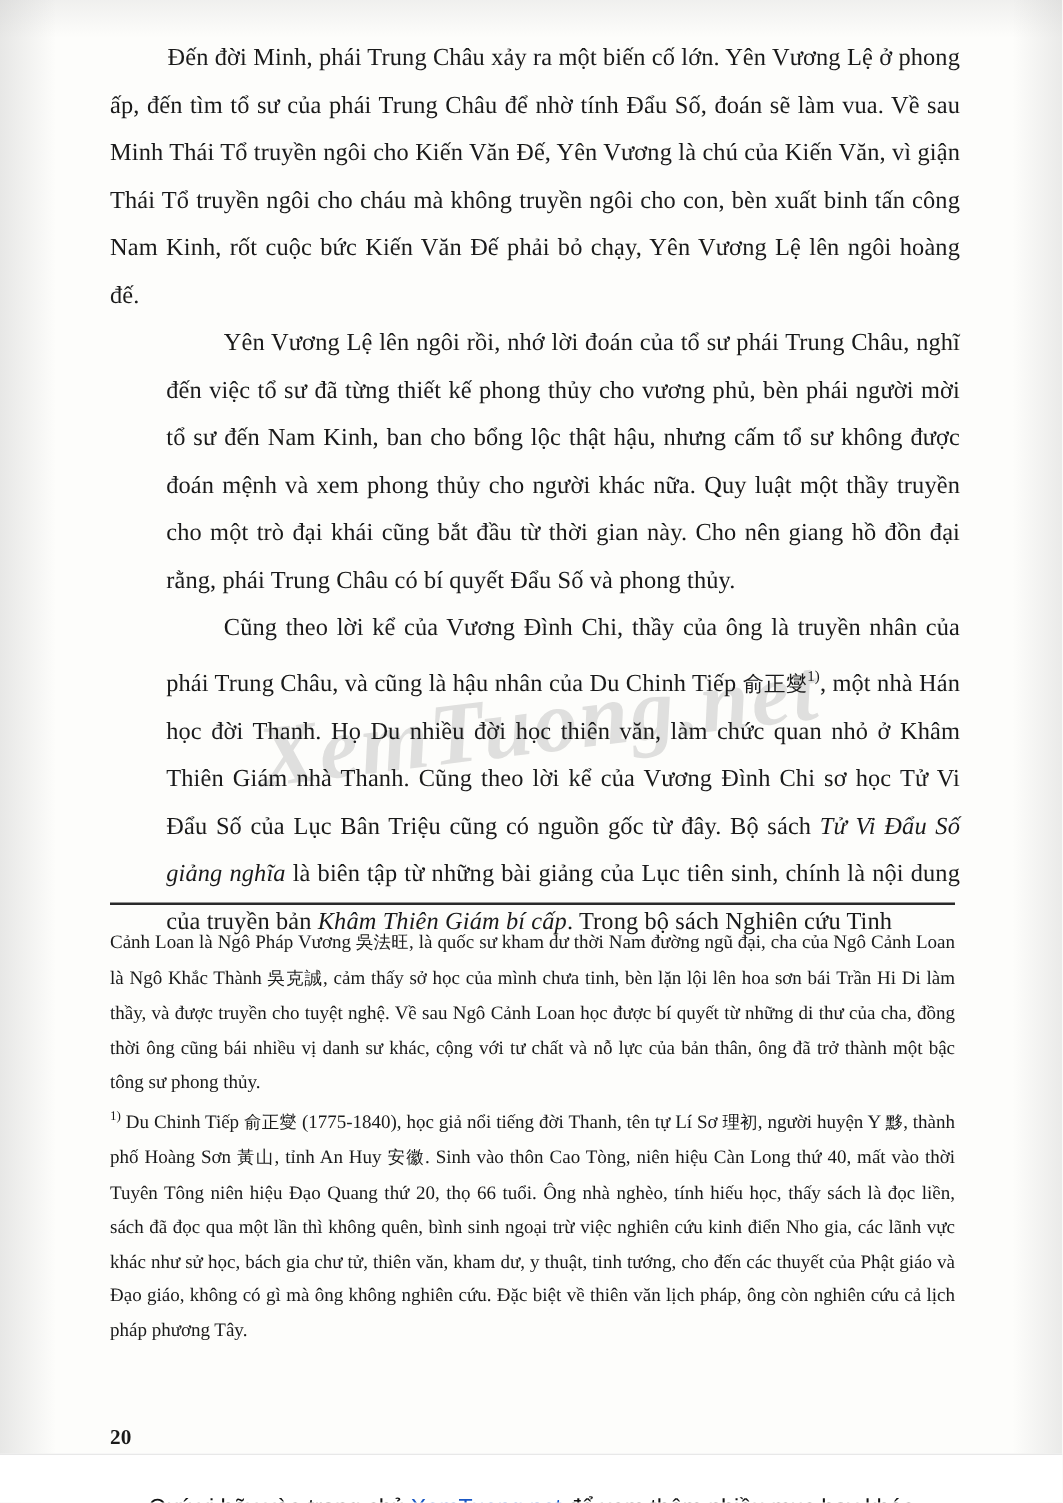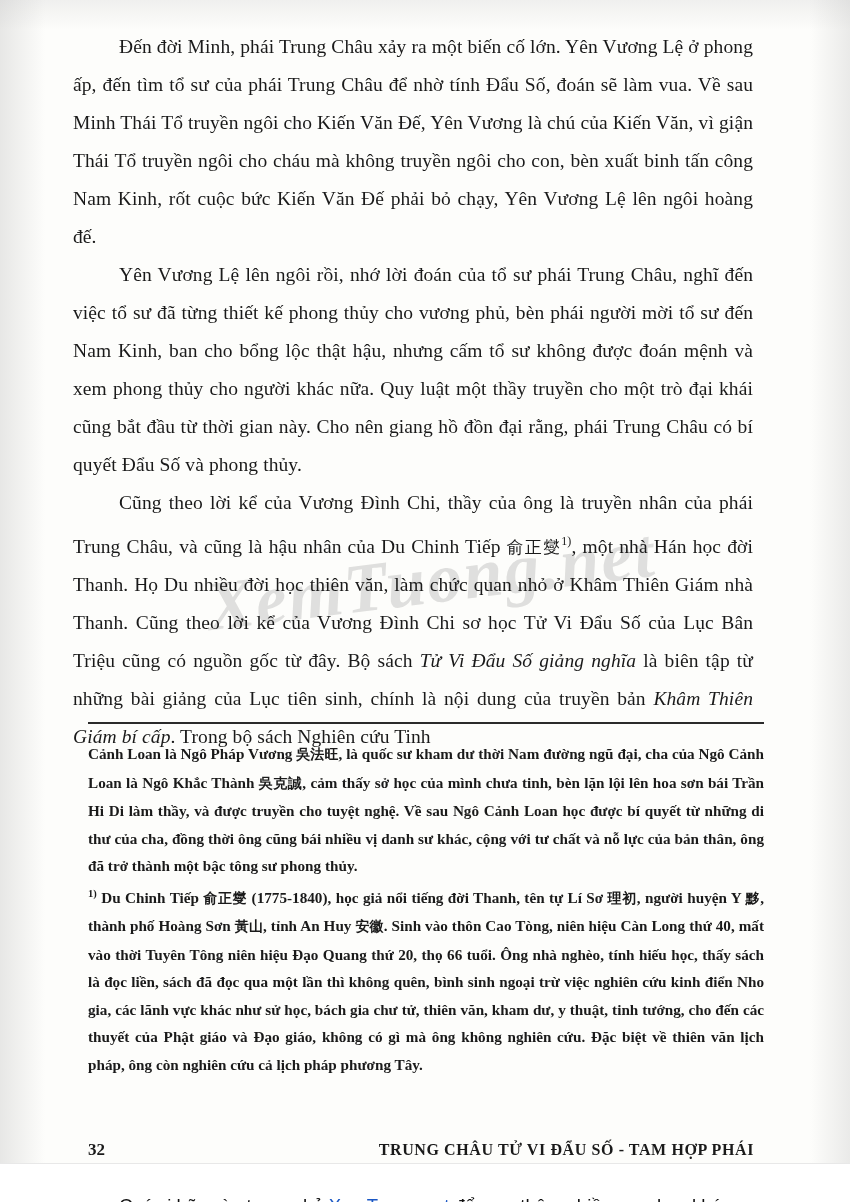--- a/index.html
+++ b/index.html
@@ -29,38 +29,38 @@
     inset: 0;
     background:
       linear-gradient(to right, rgba(190,190,190,0.35) 0px, rgba(255,255,255,0) 45px),
       linear-gradient(to left, rgba(190,190,190,0.30) 0px, rgba(255,255,255,0) 40px),
       linear-gradient(to bottom, rgba(200,200,200,0.25) 0px, rgba(255,255,255,0) 30px);
     pointer-events: none;
   }
 
   .content {
     position: absolute;
-    left: 73px;
+    left: 88px;
     top: 28px;
     width: 680px;
   }
 
   
   .body-block {
     font-size: 19.5px;
     line-height: 38px;
     text-align: justify;
     color: #1a1a1a;
     letter-spacing: 0.1px;
   }
   .body-block p {
     margin: 0;
     text-indent: 46px;
   }
-  .body-block p + p { margin-top: 0; }
+  .body-block p + p { margin-top: 0; margin-left: 45px; }
 
   .cjk {
     font-family: "DejaVu Sans", sans-serif;
     font-size: 17px;
   }
   .sup {
     font-size: 12px;
     vertical-align: super;
   }
   .ital { }
@@ -79,21 +79,20 @@
   
   .footnotes {
     position: absolute;
     left: 88px;
     top: 740px;
     width: 676px;
     font-size: 15.2px;
     line-height: 27.5px;
     text-align: justify;
     color: #1a1a1a;
-    font-weight: bold;
   }
   .footnotes p { margin: 0; }
   .footnotes .cjk { font-size: 14px; }
   .fnmark {
     font-size: 10.5px;
     vertical-align: super;
   }
 
   
   .footer-row {
@@ -181,21 +180,20 @@
   <div class="footnotes">
     <p>
       <span>Cảnh Loan là Ngô Pháp Vương </span><span class="cjk">吳法旺</span><span>, là quốc sư kham dư thời Nam đường ngũ đại, cha của Ngô Cảnh Loan là Ngô Khắc Thành </span><span class="cjk">吳克誠</span><span>, cảm thấy sở học của mình chưa tinh, bèn lặn lội lên hoa sơn bái Trần Hi Di làm thầy, và được truyền cho tuyệt nghệ. Về sau Ngô Cảnh Loan học được bí quyết từ những di thư của cha, đồng thời ông cũng bái nhiều vị danh sư khác, cộng với tư chất và nỗ lực của bản thân, ông đã trở thành một bậc tông sư phong thủy.</span>
     </p>
     <p>
       <span class="fnmark">1)</span><span> Du Chinh Tiếp </span><span class="cjk">俞正燮</span><span> (1775-1840), học giả nổi tiếng đời Thanh, tên tự Lí Sơ </span><span class="cjk">理初</span><span>, người huyện Y </span><span class="cjk">黟</span><span>, thành phố Hoàng Sơn </span><span class="cjk">黃山</span><span>, tỉnh An Huy </span><span class="cjk">安徽</span><span>. Sinh vào thôn Cao Tòng, niên hiệu Càn Long thứ 40, mất vào thời Tuyên Tông niên hiệu Đạo Quang thứ 20, thọ 66 tuổi. Ông nhà nghèo, tính hiếu học, thấy sách là đọc liền, sách đã đọc qua một lần thì không quên, bình sinh ngoại trừ việc nghiên cứu kinh điển Nho gia, các lãnh vực khác như sử học, bách gia chư tử, thiên văn, kham dư, y thuật, tinh tướng, cho đến các thuyết của Phật giáo và Đạo giáo, không có gì mà ông không nghiên cứu. Đặc biệt về thiên văn lịch pháp, ông còn nghiên cứu cả lịch pháp phương Tây.</span>
     </p>
   </div>
 
   <div class="footer-row">
-    <span class="page-number">32</span>
-    <span class="running-title">TRUNG CHÂU TỬ VI ĐẨU SỐ - TAM HỢP PHÁI</span>
+    <span class="page-number">20</span>
   </div>
 
   <div class="promo-bar">
     <span class="promo-text"><span>Quý vị hãy vào trang chủ </span><span class="brand">XemTuong.net</span><span> để xem thêm nhiều mục hay khác</span></span>
   </div>
 
 </div>
 
 </body></html>

